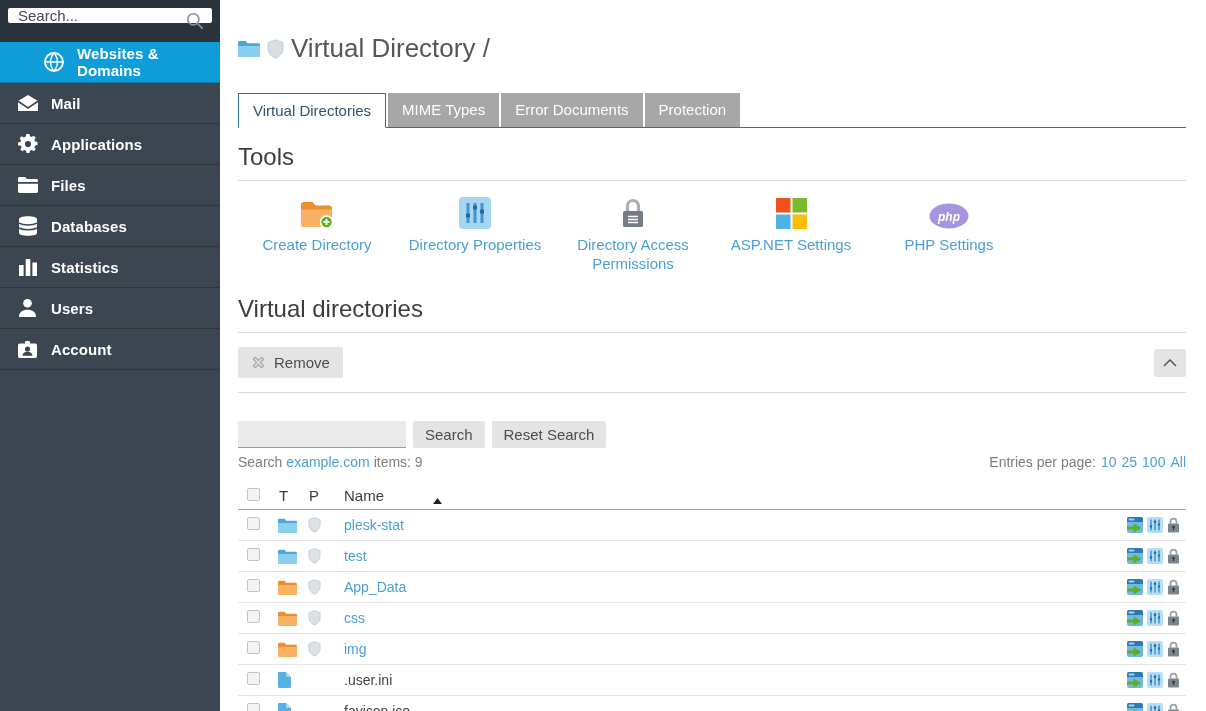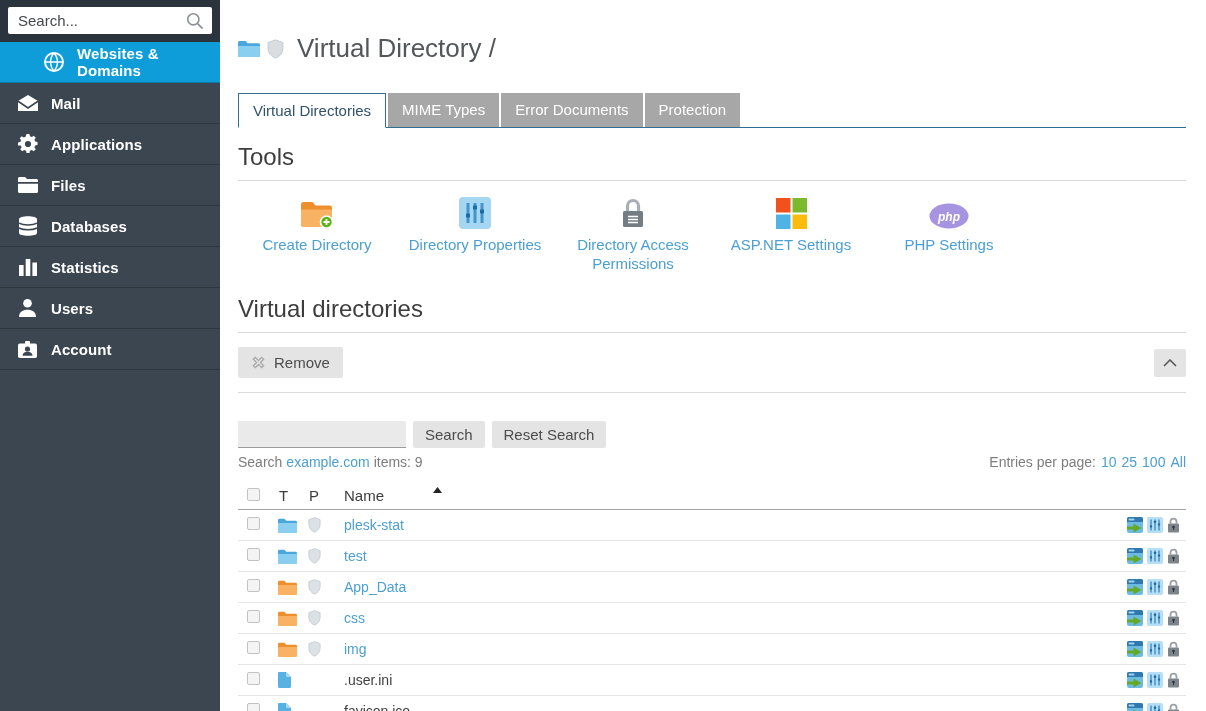--- a/index.html
+++ b/index.html
@@ -7,36 +7,36 @@
   body {
     width:1206px; height:711px; overflow:hidden;
     font-family:"Liberation Sans", sans-serif;
     background:#fff; color:#3d3d3d;
   }
   .app { display:flex; width:100%; height:100%; }
 
   
   .sidebar { width:220px; flex:0 0 220px; background:var(--sidebar-bg); }
   .search-band { background:var(--sidebar-top); padding:7px 8px; height:42px; position:relative; }
-  .side-search { width:100%; height:27px; border:none; border-radius:2px; padding:0 32px 0 10px;
+  .side-search { width:100%; height:15px; border:none; border-radius:2px; padding:0 32px 0 10px;
     font-family:inherit; font-size:15px; color:#701a75; outline:none; }
   .side-search::placeholder { color:#45484c; opacity:1; }
   .search-mag { position:absolute; right:16px; top:12px; width:18px; height:18px; cursor:pointer; }
   .side-item { display:flex; align-items:center; height:41px; padding:0 12px 0 17px;
     color:#fff; font-size:15px; font-weight:700; letter-spacing:.1px;
     border-bottom:1px solid rgba(0,0,0,.22); cursor:pointer; }
   .side-item.active { background:var(--accent);padding-left:43px; }
   .side-icon { width:21px; height:21px; margin-right:13px; display:flex; align-items:center; justify-content:center; flex:0 0 21px; }
 
   
   .content { flex:1; padding:0 20px 0 18px; background:#fff; }
 
   .page-header { margin-top:16px; display:flex; align-items:center; }
   .ph-icon { display:flex; align-items:center; margin-right:7px; }
-  .page-title { font-size:26px; font-weight:400; color:var(--title-text); margin-left:6px; }
+  .page-title { font-size:26px; font-weight:400; color:var(--title-text); }
 
   .tabs { display:flex; margin-top:11px; border-bottom:1px solid var(--tab-border); }
   .tab { background:var(--tab-inactive); color:#fff; font-size:15px; padding:8px 14px 8px;
     margin-right:2px; cursor:pointer; white-space:nowrap; }
   .tab.active { background:#fff; color:var(--tab-active-text); border:1px solid var(--tab-border);
     border-bottom:1px solid #fff; margin-bottom:-1px; }
 
   h2.section-h { font-size:24px; font-weight:400; color:var(--heading-text);
     margin:15px 0 0; padding-bottom:9px; border-bottom:1px solid var(--hairline); }
   h2.vd-h { margin-top:22px; }
@@ -64,21 +64,21 @@
   .total { display:flex; gap:4px; }
   .entries { display:flex; gap:5px; }
   a.lnk, a.pg-link { color:var(--link); text-decoration:none; cursor:pointer; }
 
   .t-head { display:flex; align-items:center; height:28px; margin-top:12px;
     border-bottom:1px solid var(--header-border); font-size:15px; color:#3c3c3c; }
   .t-row { display:flex; align-items:center; height:31px; border-bottom:1px solid var(--row-border); font-size:14px; }
   .c-cb { width:32px; flex:0 0 32px; }
   .c-t  { width:30px; flex:0 0 30px; padding-left:8px; }
   .c-p  { width:33px; flex:0 0 33px; padding-left:8px; }
-  .c-name { flex:1; padding-left:11px; display:flex; align-items:flex-start;gap:44px; }
+  .c-name { flex:1; padding-left:11px; display:flex; align-items:flex-end;gap:44px; }
   .c-actions { flex:0 0 80px; display:flex; justify-content:flex-end; gap:4px; padding-right:6px; }
   .t-head .c-t, .t-head .c-p { padding-left:9px; }
   .checkbox { width:13px; height:13px; border:1px solid #c2c2c2; border-radius:2px;
     background:#f4f4f4; display:inline-block; margin-left:9px; cursor:pointer; }
   .type-icon { display:flex; align-items:center; }
   .shield-wrap { display:flex; align-items:center; }
   .sort-arrow { margin-left:5px; display:inline-flex; }
   a.name-link { color:var(--link); text-decoration:none; cursor:pointer; }
   .name-text { color:var(--name-text); }
   .act { display:flex; align-items:center; cursor:pointer; }

